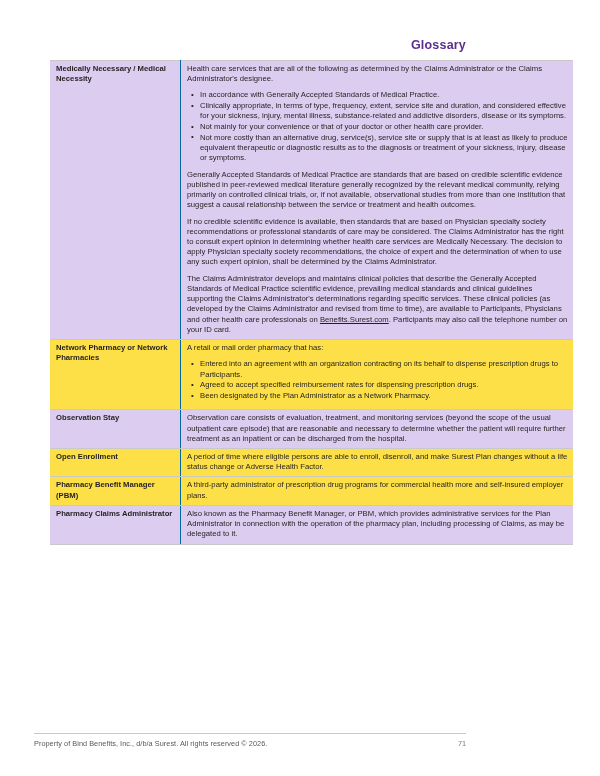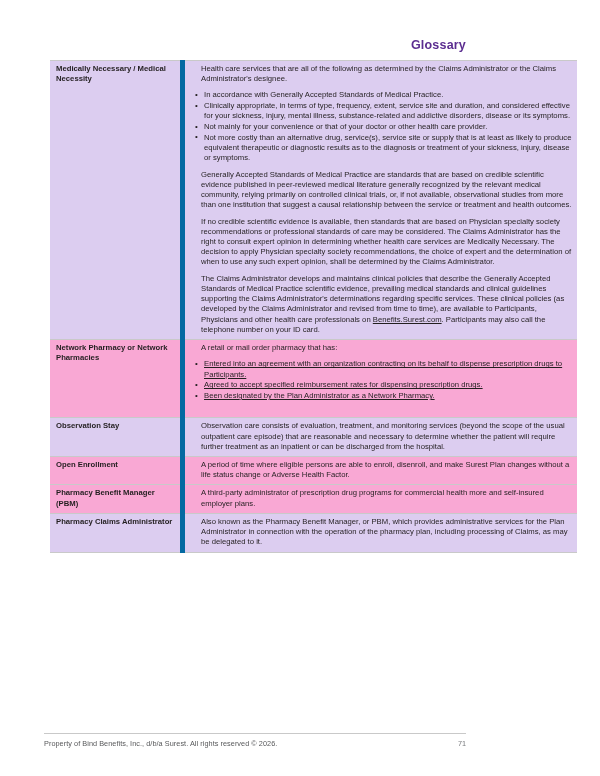--- a/index.html
+++ b/index.html
@@ -49,46 +49,45 @@
   .glossary-table td {
     vertical-align: top;
     padding: 3px 5px 4px 6px;
     font-size: 7.7px;
     line-height: 1.33;
     border-bottom: 1px solid #c9c9c9;
   }
   .col-term {
     width: 119px;
     font-weight: bold;
-    border-right: 5px solid #0369a1;
+    border-right: 1px solid #0369a1;
   }
   .col-def {
     width: 381px;
   }
   tr.shaded td {
     background: #dccdf0;
   }
   tr.plain td {
-    background: #f9a8d4;
+    background: #fde047;
   }
 
   .def-para {
-    margin: 0 0 6px 10px;
+    margin: 0 0 6px 0;
   }
   .def-para:last-child {
     margin-bottom: 0;
   }
   .def-list {
     margin: 0 0 6px 0;
     padding-left: 13px;
     list-style: none;
   }
   .def-list:last-child {
-    margin-bottom: 12px;
-    text-decoration: underline;
+    margin-bottom: 4px;
   }
   .def-list li {
     position: relative;
     margin: 0 0 0.5px 0;
     padding-left: 0;
   }
   .def-list li::before {
     content: "\2022";
     position: absolute;
     left: -9px;
@@ -99,21 +98,21 @@
   .it {
   }
   .lnk {
     color: #231f20;
     text-decoration: underline;
   }
 
   
   .page-footer {
     position: absolute;
-    left: 44px;
+    left: 34px;
     right: 50px;
     bottom: 28px;
     border-top: 1px solid #c9c9c9;
     padding-top: 5px;
     display: flex;
     align-items: baseline;
     justify-content: space-between;
     font-size: 7.3px;
     color: #58595b;
   }

